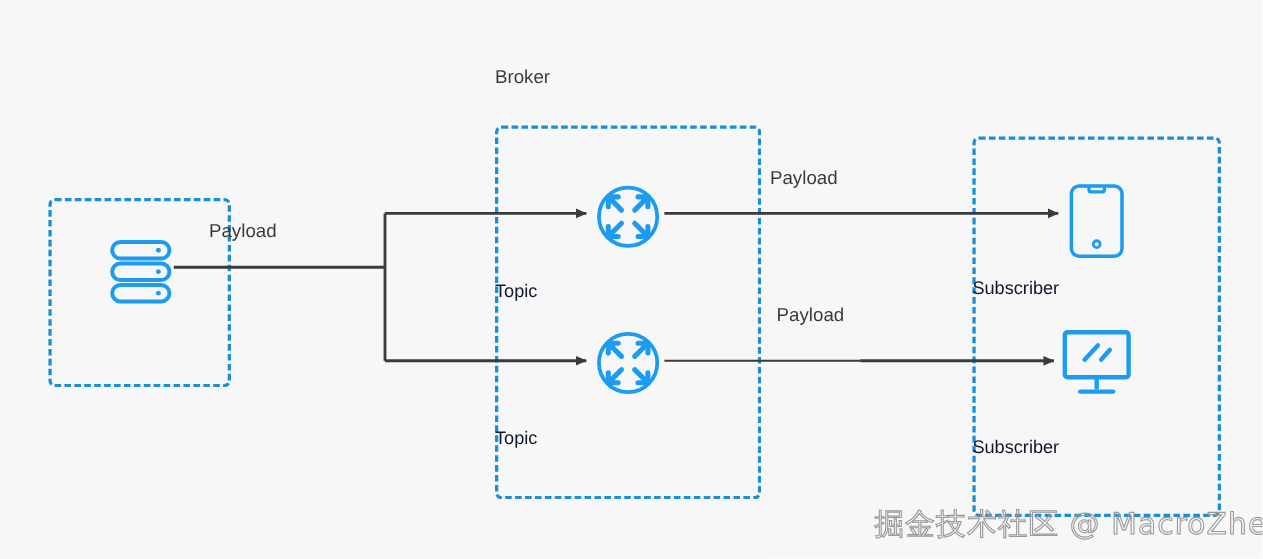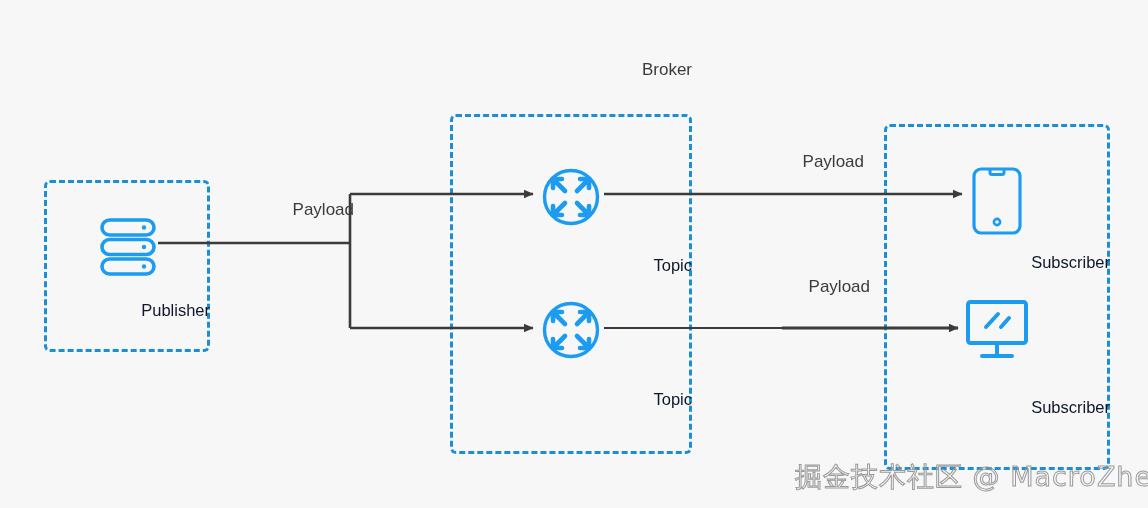--- a/index.html
+++ b/index.html
@@ -25,21 +25,21 @@
   #zone-publisher { left: 44px;  top: 180px; width: 166px; height: 172px; }
   #zone-broker    { left: 450px; top: 114px; width: 242px; height: 340px; }
   #zone-subs      { left: 884px; top: 124px; width: 226px; height: 346px; }
 
   .lbl {
     position: absolute;
     color: #3b3b3b;
     font-size: 17px;
     line-height: 20px;
     white-space: nowrap;
-    text-align: right;
+    text-align: left;
   }
   .lbl.caption { font-size: 16.5px; color: #0f172a; }
 
   #broker-title  { left: 450px; top: 60px;  width: 242px; }
   #publisher-cap { left: 44px;  top: 300px; width: 166px; }
   #topic1-cap    { left: 450px; top: 255px; width: 242px; }
   #topic2-cap    { left: 450px; top: 389px; width: 242px; }
   #sub1-cap      { left: 884px; top: 252px; width: 226px; }
   #sub2-cap      { left: 884px; top: 397px; width: 226px; }
   #payload1      { left: 190px; top: 200px; width: 164px; }
@@ -152,21 +152,20 @@
     <svg viewBox="0 0 66 62" width="66" height="62">
       <rect x="4" y="3" width="58" height="41" rx="2.5" fill="none" stroke="#1b9cf0" stroke-width="4"></rect>
       <path d="M33,44 L33,55" stroke="#1b9cf0" stroke-width="4"></path>
       <path d="M18,57 L48,57" stroke="#1b9cf0" stroke-width="4" stroke-linecap="round"></path>
       <path d="M22,28 L34,15" stroke="#1b9cf0" stroke-width="4" stroke-linecap="round"></path>
       <path d="M37,28 L45,19" stroke="#1b9cf0" stroke-width="4" stroke-linecap="round"></path>
     </svg>
   </div>
 
   <div class="lbl" id="broker-title">Broker</div>
-  <div class="lbl caption" id="publisher-cap">Publisher</div>
   <div class="lbl caption" id="topic1-cap">Topic</div>
   <div class="lbl caption" id="topic2-cap">Topic</div>
   <div class="lbl caption" id="sub1-cap">Subscriber</div>
   <div class="lbl caption" id="sub2-cap">Subscriber</div>
   <div class="lbl" id="payload1">Payload</div>
   <div class="lbl" id="payload2">Payload</div>
   <div class="lbl" id="payload3">Payload</div>
 
   <div id="watermark">掘金技术社区 @ MacroZheng</div>
 

